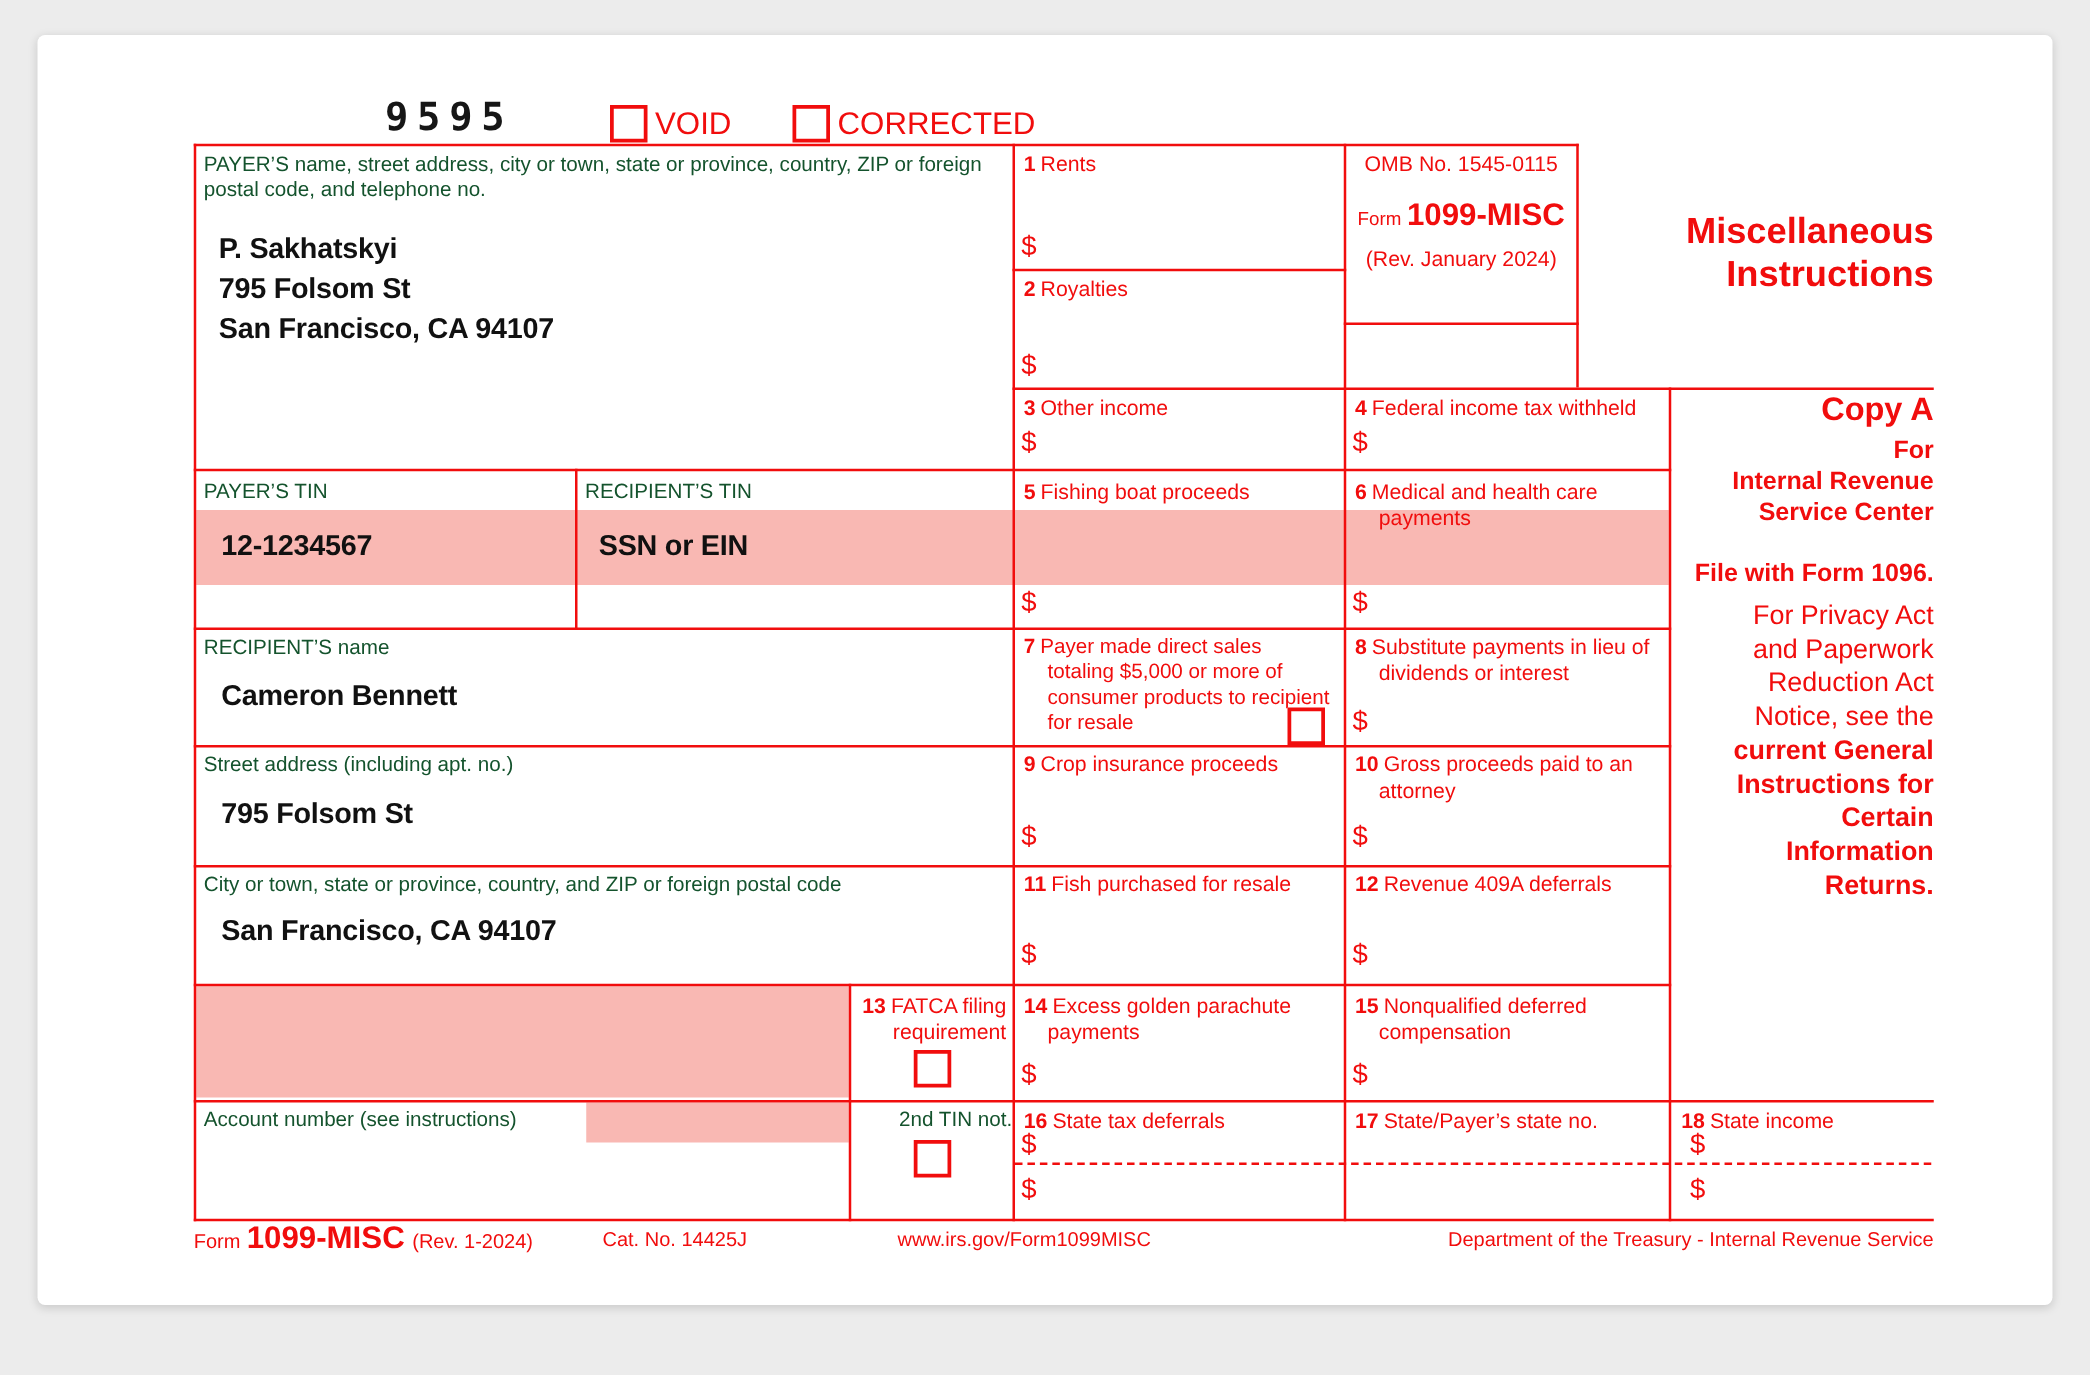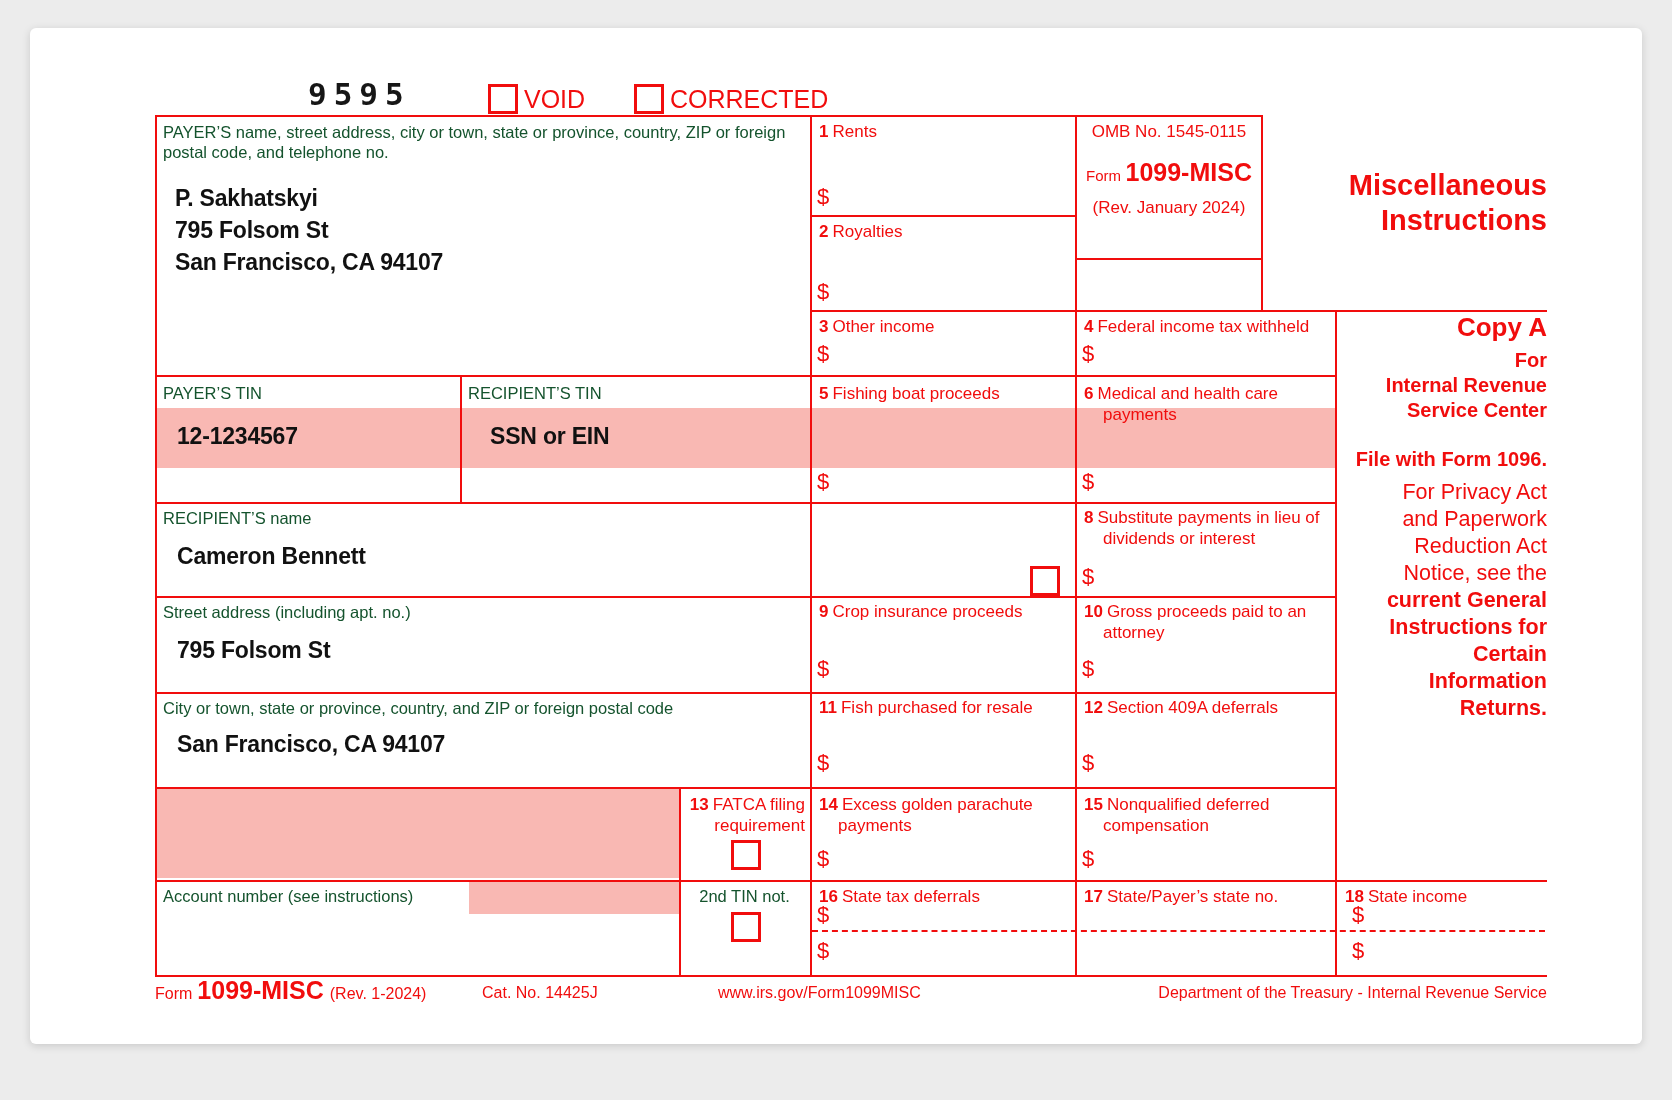--- a/index.html
+++ b/index.html
@@ -75,30 +75,30 @@
   <div class="vl" style="left:649px;top:759px;height:190px;"></div>
 
   <div class="rlab" style="left:133px;top:94px;width:636px;">PAYER’S name, street address, city or town, state or province, country, ZIP or foreign postal code, and telephone no.</div>
   <div class="bval" style="left:145px;top:154px;">P. Sakhatskyi
 795 Folsom St
 San Francisco, CA 94107</div>
 
   <div class="rlab" style="left:133px;top:355px;">PAYER’S TIN</div>
   <div class="rlab" style="left:438px;top:355px;">RECIPIENT’S TIN</div>
   <div class="bval" style="left:147px;top:392px;">12-1234567</div>
-  <div class="bval" style="left:460px;top:392px;">SSN or EIN</div>
+  <div class="bval" style="left:449px;top:392px;">SSN or EIN</div>
 
   <div class="rlab" style="left:133px;top:480px;">RECIPIENT’S name</div>
   <div class="bval" style="left:147px;top:512px;">Cameron Bennett</div>
   <div class="rlab" style="left:133px;top:574px;">Street address (including apt. no.)</div>
   <div class="bval" style="left:147px;top:606px;">795 Folsom St</div>
   <div class="rlab" style="left:133px;top:670px;">City or town, state or province, country, and ZIP or foreign postal code</div>
   <div class="bval" style="left:147px;top:700px;">San Francisco, CA 94107</div>
   <div class="rlab" style="left:133px;top:858px;">Account number (see instructions)</div>
-  <div class="rlab" style="left:651px;top:858px;width:127px;text-align:center;">2nd TIN not.</div>
+  <div class="rlab" style="left:651px;top:858px;width:127px;text-align:center;padding-left:20px;">2nd TIN not.</div>
   <div class="cb" style="left:701px;top:884px;"></div>
 
   <div class="ombbox">
     <div style="font-size:17px;margin-top:7px;">OMB No. 1545-0115</div>
     <div style="margin-top:16px;">
       <span style="font-size:15px;">Form</span>
       <span style="font-size:25px;font-weight:bold;">1099-MISC</span>
     </div>
     <div style="font-size:17px;margin-top:11px;">(Rev. January 2024)</div>
   </div>
@@ -119,26 +119,27 @@
 Certain
 Information
 Returns.</div>
 
   <div class="blabel" style="left:789px;top:93px;width:240px;"><b class="bn">1</b><span>Rents</span></div>
   <div class="blabel" style="left:789px;top:193px;width:240px;"><b class="bn">2</b><span>Royalties</span></div>
   <div class="blabel" style="left:789px;top:288px;width:240px;"><b class="bn">3</b><span>Other income</span></div>
   <div class="blabel" style="left:1054px;top:288px;width:246px;"><b class="bn">4</b><span>Federal income tax withheld</span></div>
   <div class="blabel" style="left:789px;top:355px;width:240px;"><b class="bn">5</b><span>Fishing boat proceeds</span></div>
   <div class="blabel" style="left:1054px;top:355px;width:215px;"><b class="bn">6</b><span>Medical and health care payments</span></div>
+  <div class="blabel" style="left:789px;top:479px;width:228px;font-size:16.5px;"><b class="bn">7</b><span>Payer made direct sales totaling $5,000 or more of consumer products to recipient for resale</span></div>
   <div class="cb" style="left:1000px;top:538px;"></div>
   <div class="blabel" style="left:1054px;top:479px;width:242px;"><b class="bn">8</b><span>Substitute payments in lieu of dividends or interest</span></div>
   <div class="blabel" style="left:789px;top:573px;width:240px;"><b class="bn">9</b><span>Crop insurance proceeds</span></div>
   <div class="blabel" style="left:1054px;top:573px;width:235px;"><b class="bn">10</b><span>Gross proceeds paid to an attorney</span></div>
   <div class="blabel" style="left:789px;top:669px;width:240px;"><b class="bn">11</b><span>Fish purchased for resale</span></div>
-  <div class="blabel" style="left:1054px;top:669px;width:240px;"><b class="bn">12</b><span>Section 409A deferrals</span></div>
+  <div class="blabel" style="left:1054px;top:669px;width:240px;"><b class="bn">12</b><span>Revenue 409A deferrals</span></div>
   <div class="blabel" style="left:653px;top:766px;width:122px;text-align:right;padding-left:0;text-indent:0;"><b class="bn">13</b><span>FATCA filing requirement</span></div>
   <div class="cb" style="left:701px;top:812px;"></div>
   <div class="blabel" style="left:789px;top:766px;width:230px;"><b class="bn">14</b><span>Excess golden parachute payments</span></div>
   <div class="blabel" style="left:1054px;top:766px;width:220px;"><b class="bn">15</b><span>Nonqualified deferred compensation</span></div>
   <div class="blabel" style="left:789px;top:858px;width:240px;"><b class="bn">16</b><span>State tax deferrals</span></div>
   <div class="blabel" style="left:1054px;top:858px;width:246px;"><b class="bn">17</b><span>State/Payer’s state no.</span></div>
   <div class="blabel" style="left:1315px;top:858px;width:200px;"><b class="bn">18</b><span>State income</span></div>
 
   <div class="dollar" style="left:787px;top:156px;">$</div>
   <div class="dollar" style="left:787px;top:251px;">$</div>

